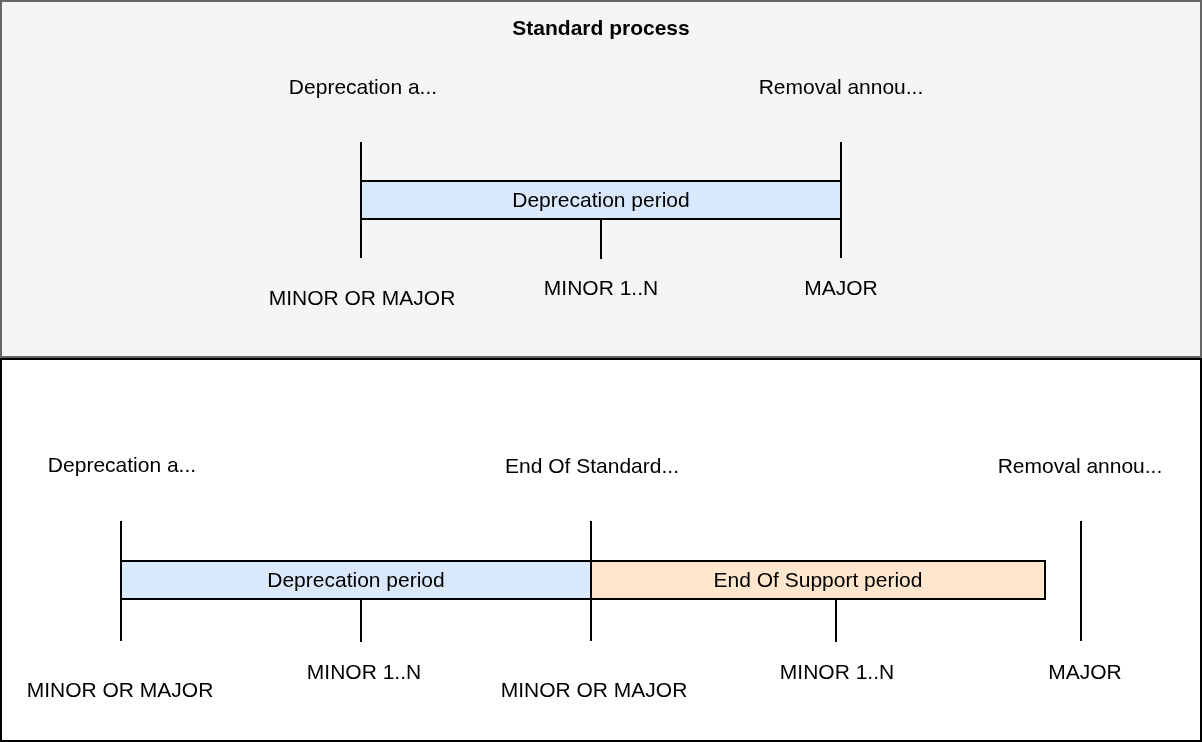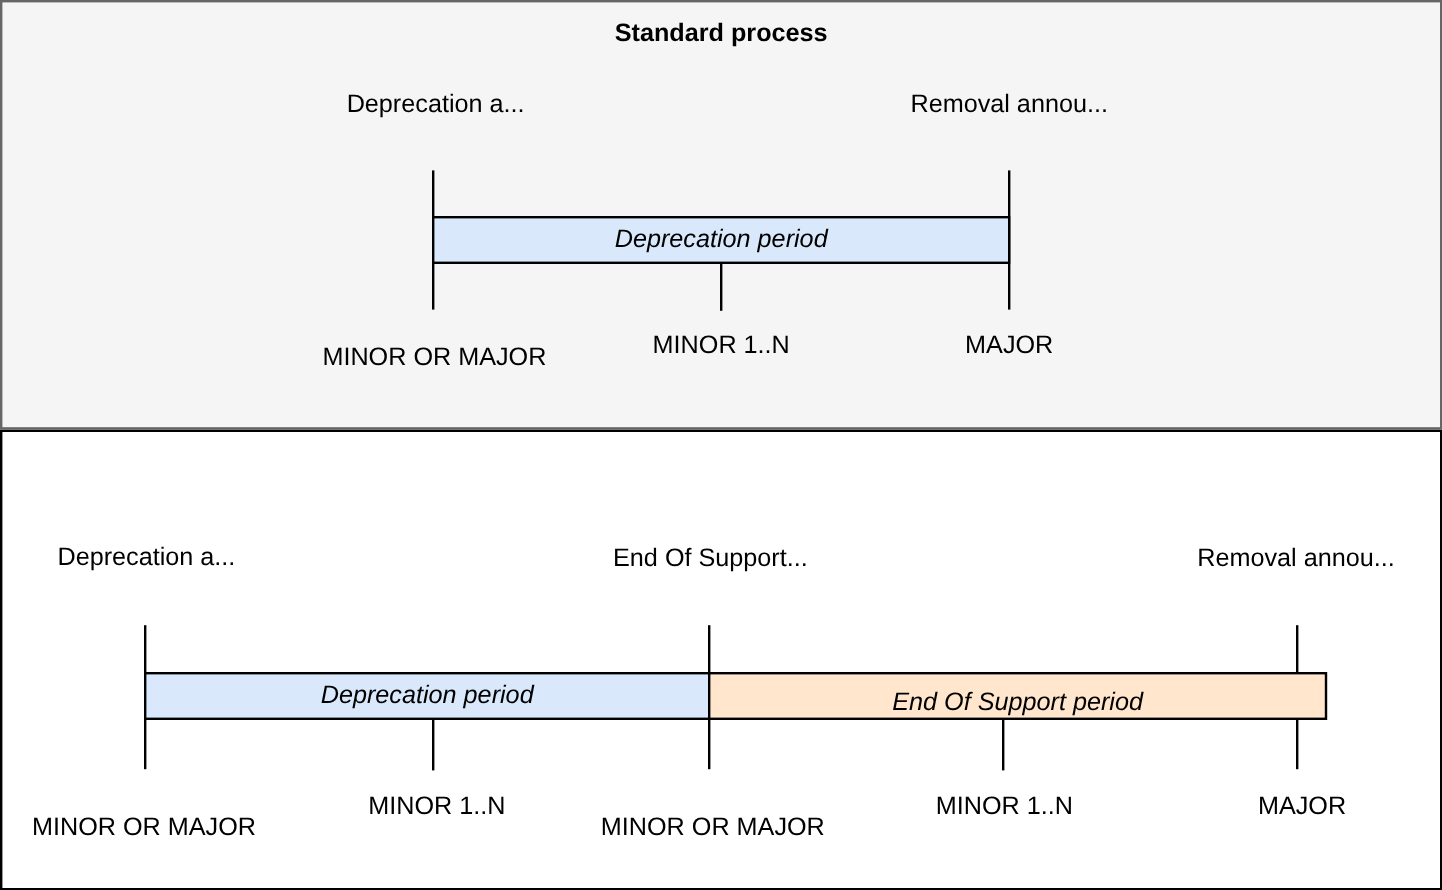--- a/index.html
+++ b/index.html
@@ -57,21 +57,20 @@
   .bar {
     position: absolute;
     height: 40px;
     box-sizing: border-box;
     border: 2px solid var(--line-color, #000000);
     display: flex;
     align-items: center;
     justify-content: center;
     font-size: 21px;
     white-space: nowrap;
-    font-style: italic;
   }
   .bar.blue   { background: var(--deprecation-fill, #dae8fc); }
   .bar.orange { background: var(--end-of-support-fill, #ffe6cc); }
 </style>
 </head>
 <body>
 
 <div id="canvas">
 
   <div class="panel top"></div>
@@ -96,35 +95,35 @@
 
   <div class="hlabel" style="left:601px; top:276px;">MINOR 1..N</div>
 
   <div class="hlabel" style="left:841px; top:276px;">MAJOR</div>
 
   <div class="panel bottom"></div>
 
 
   <div class="hlabel" style="left:122px; top:453px;">Deprecation a...</div>
 
-  <div class="hlabel" style="left:592px; top:454px;">End Of Support...</div>
+  <div class="hlabel" style="left:592px; top:454px;">End Of Standard...</div>
 
   <div class="hlabel" style="left:1080px; top:454px;">Removal annou...</div>
 
   <div class="vline" style="left:120px; top:521px; height:120px;"></div>
 
   <div class="vline" style="left:590px; top:521px; height:120px;"></div>
 
   <div class="vline" style="left:1080px; top:521px; height:120px;"></div>
 
   <div class="bar blue" style="left:120px; top:560px; width:472px;">
     <span>Deprecation period</span>
   </div>
 
-  <div class="bar orange" style="left:590px; top:560px; width:516px;align-items:flex-end;">
+  <div class="bar orange" style="left:590px; top:560px; width:456px;">
     <span>End Of Support period</span>
   </div>
 
   <div class="vline" style="left:360px; top:600px; height:42px;"></div>
 
   <div class="vline" style="left:835px; top:600px; height:42px;"></div>
 
   <div class="hlabel" style="left:120px; top:678px;">MINOR OR MAJOR</div>
 
   <div class="hlabel" style="left:364px; top:660px;">MINOR 1..N</div>

